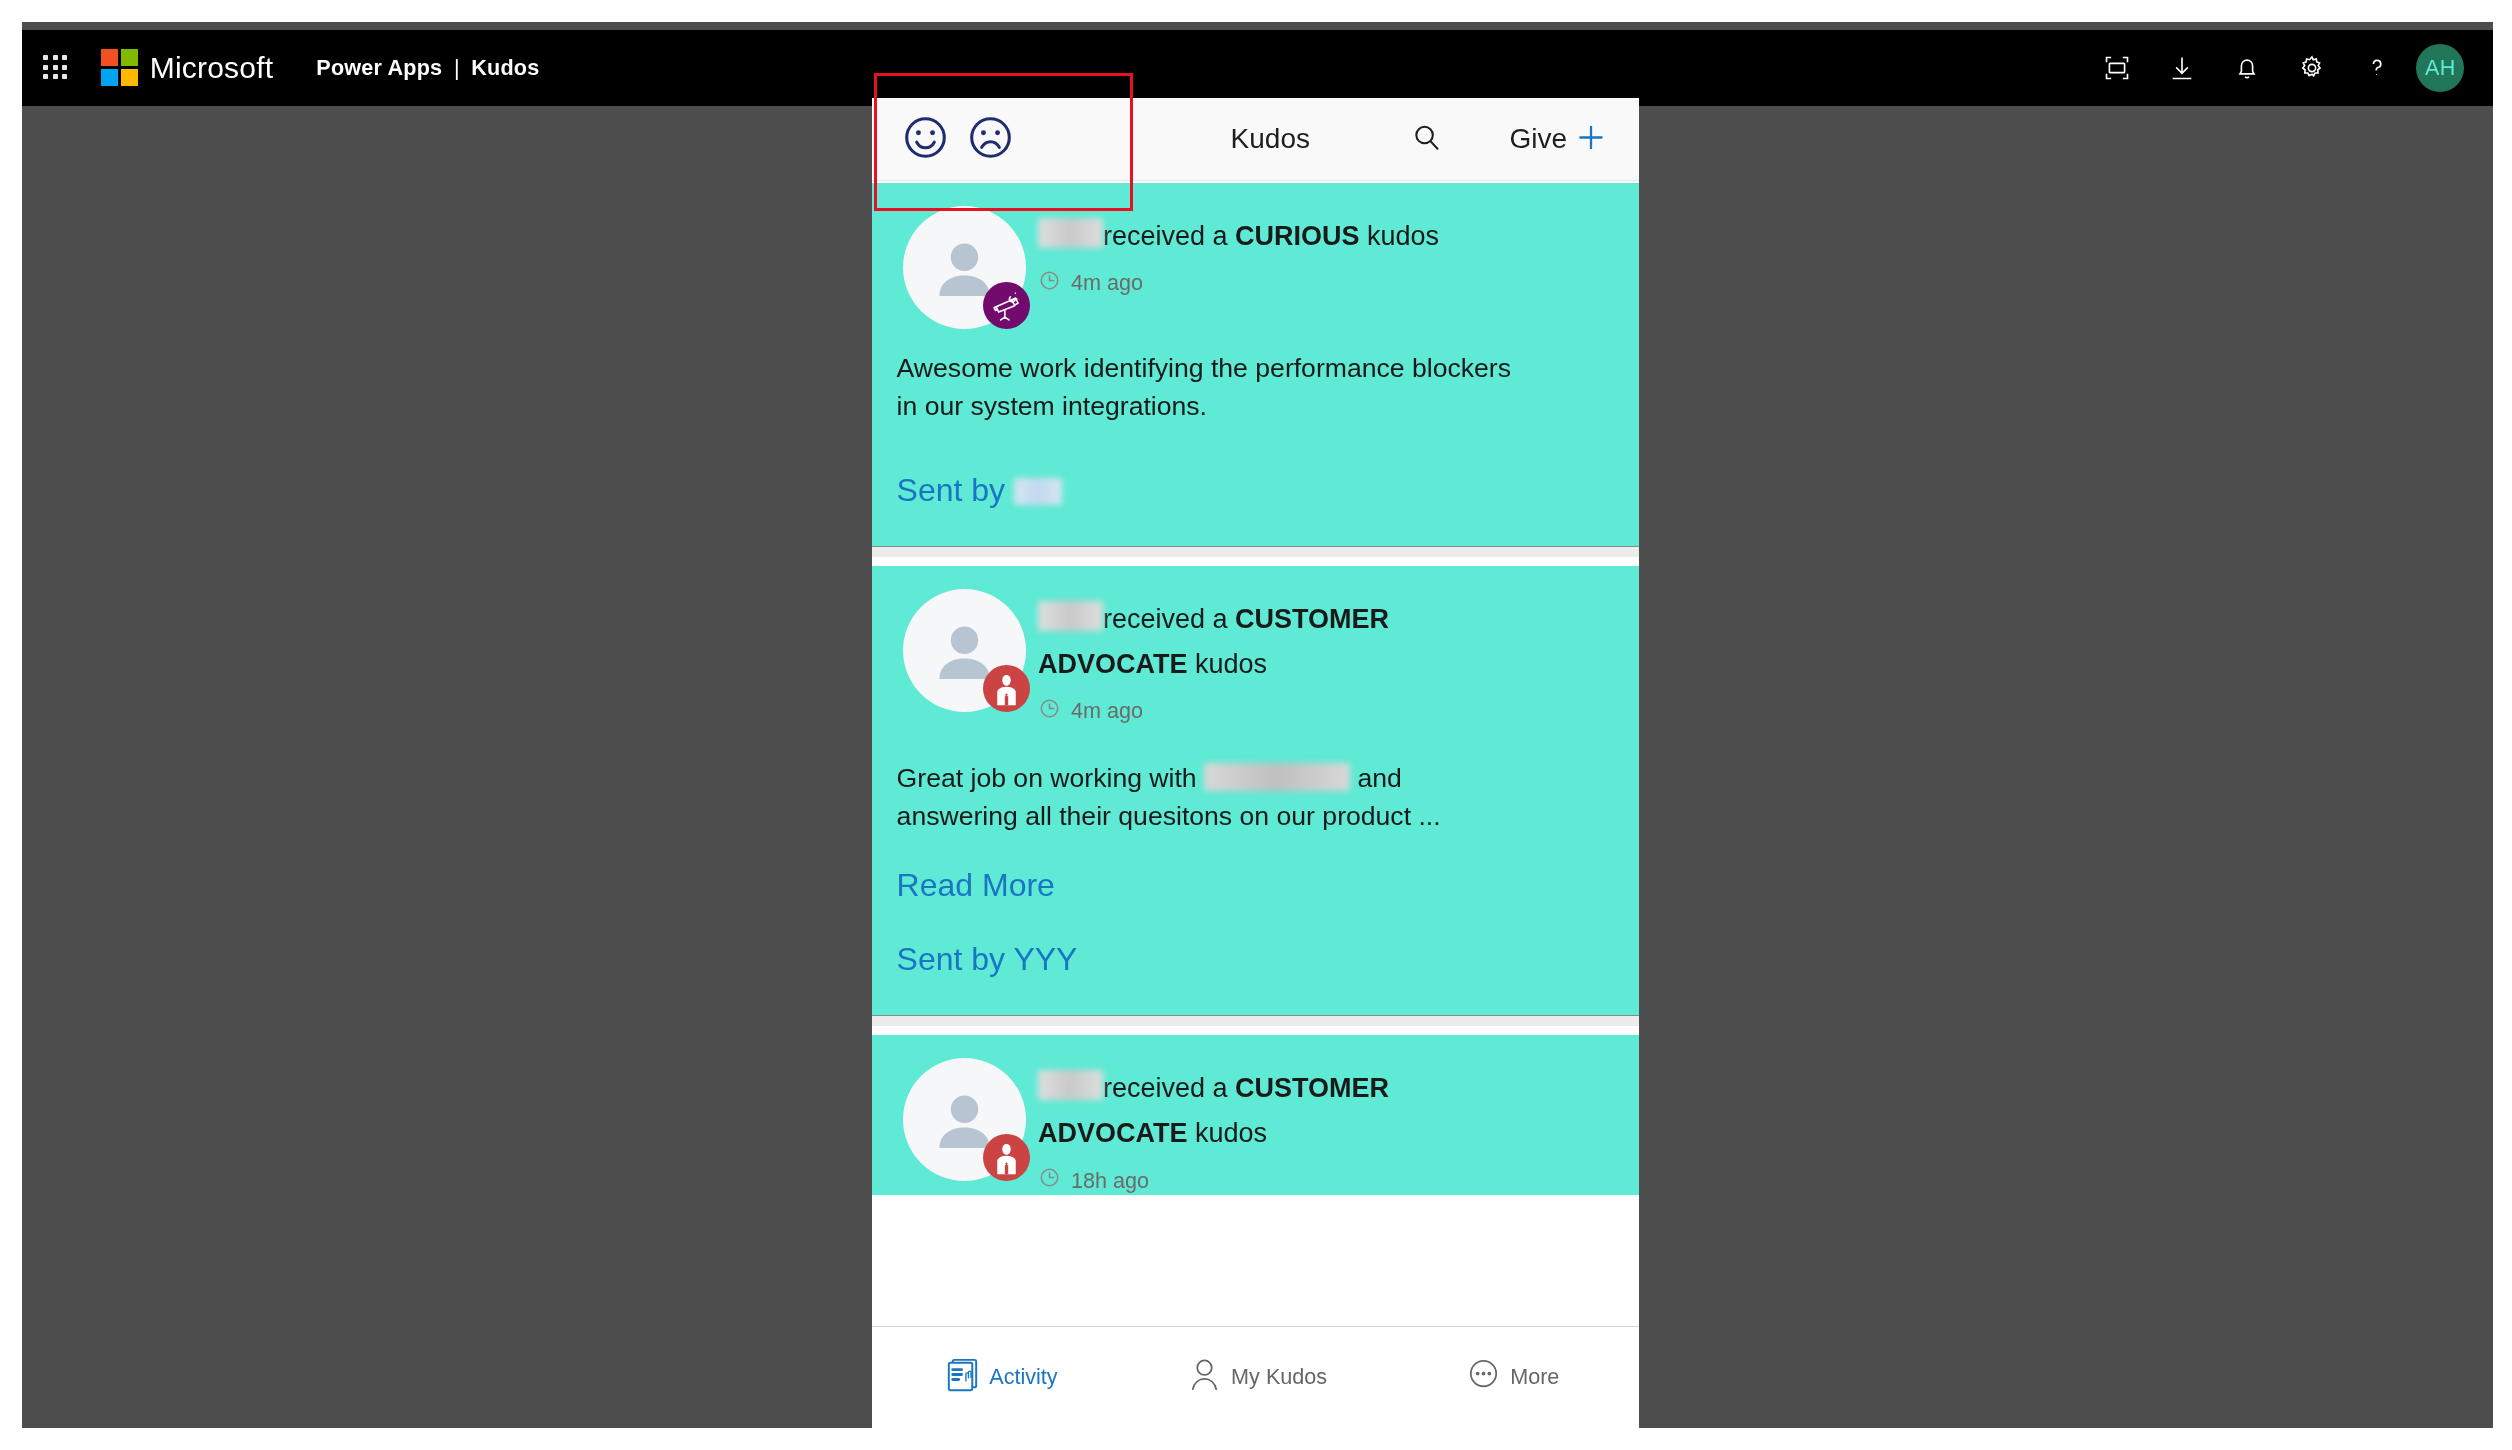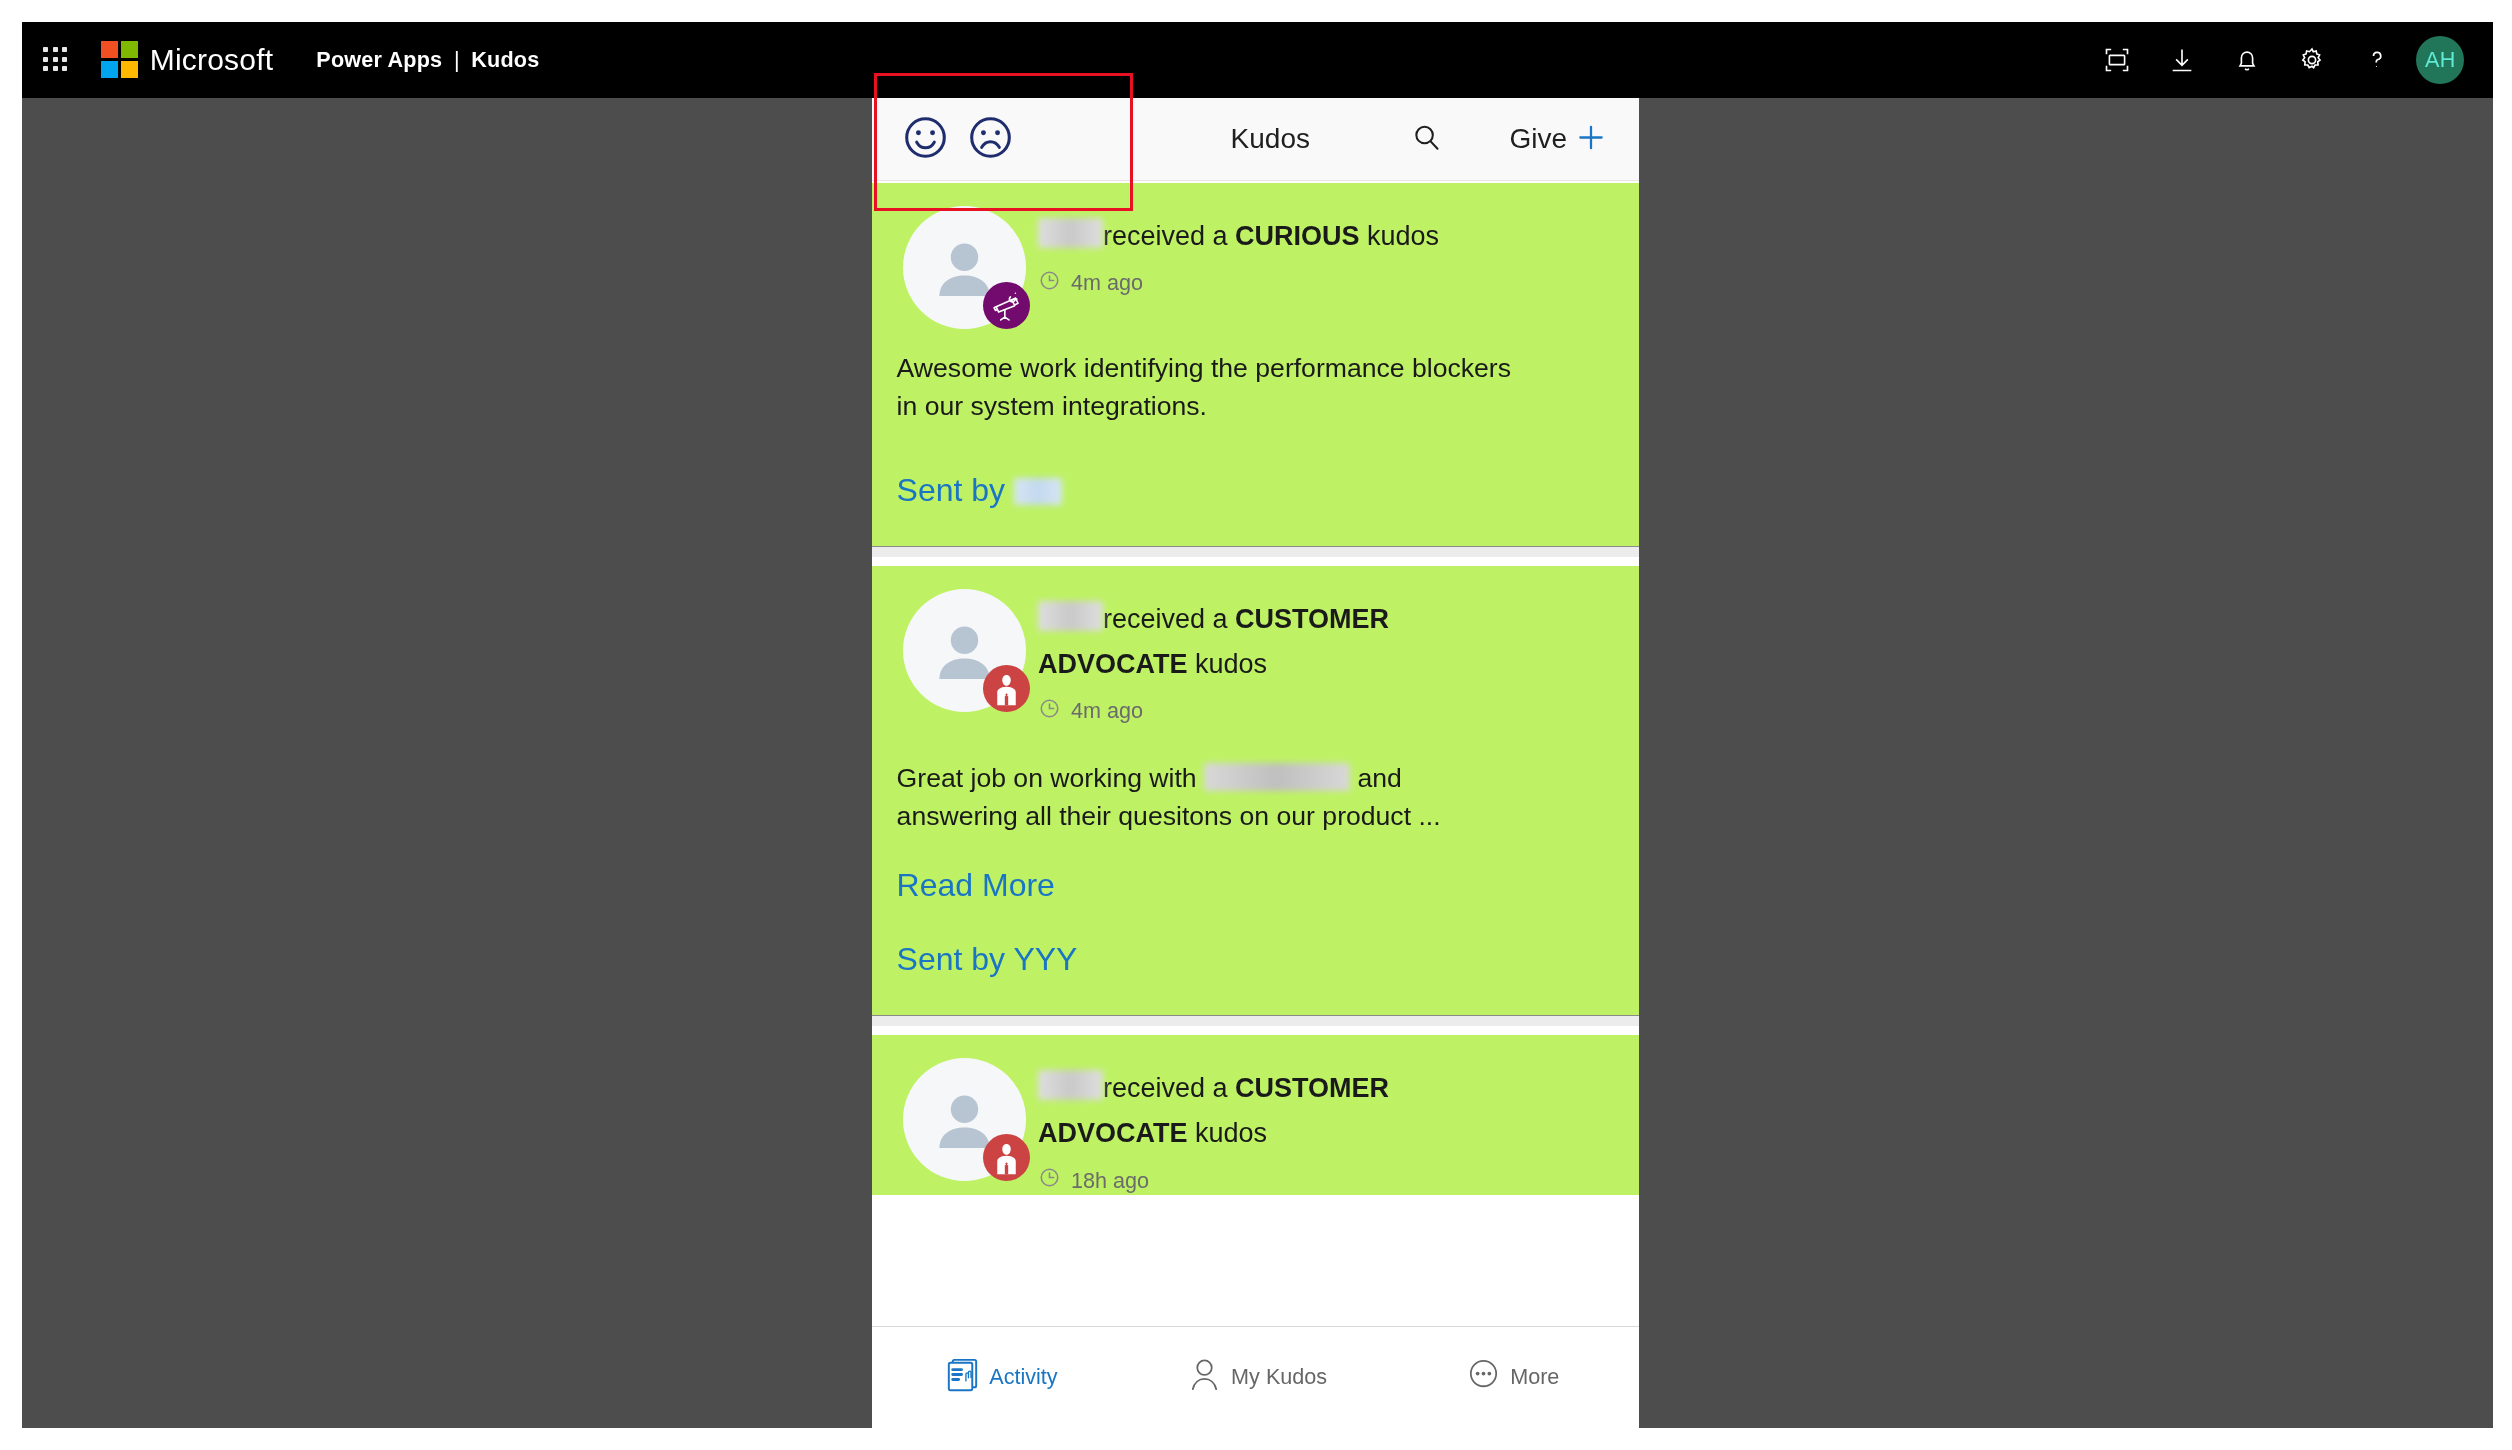--- a/index.html
+++ b/index.html
@@ -12,21 +12,21 @@
   #root {
     position: absolute;
     left: 21.6px; top: 21.6px;
     width: 2471px; height: 1406px;
     background: #4d4d4d;
     overflow: hidden;
   }
 
   
   #suitebar {
-    position: absolute; left: 0; top: 0;
+    position: absolute; left: 0; top: 8px;
     width: 2471px; height: 76px;
     background: #000000;
     display: flex; align-items: center;
   }
   .waffle {
     width: 25px; height: 25px;
     margin-left: 21.6px;
     display: grid;
     grid-template-columns: repeat(3, 1fr);
     grid-template-rows: repeat(3, 1fr);
@@ -92,21 +92,21 @@
   }
   .hdr-search { position:absolute; left: 538px; top:50%; transform:translateY(-50%); cursor:pointer; }
   .hdr-give {
     position:absolute; left: 638px; top:50%; transform:translateY(-50%);
     display:flex; align-items:center; gap:8.3px; cursor:pointer;
   }
   .hdr-give .give-label { font-size:28px; color:#1f1f1f; white-space:nowrap; }
 
   
   #feed { position:absolute; top:85px; left:0; right:0; bottom: 102px; background:#ffffff; overflow:hidden; }
-  .card { position:relative; background:#bef264; padding: 0 0 0 0; }
+  .card { position:relative; background:#5eead4; padding: 0 0 0 0; }
   .card-sep { height: 20px; background:#ffffff; border-top: 1.7px solid #8a8a8a; }
   .card-sep i { display:block; height: 10px; background:#ececec; }
 
   .card-head { display:flex; padding: 23px 25px 0 25px; }
   .avatar-wrap { position:relative; width: 133px; min-width:133px; height: 123px; }
   .avatar-circle {
     position:absolute; left: 6.6px; top: 0;
     width: 123px; height: 123px; border-radius:50%;
     background:#f6f7f9;
     display:flex; align-items:center; justify-content:center;

